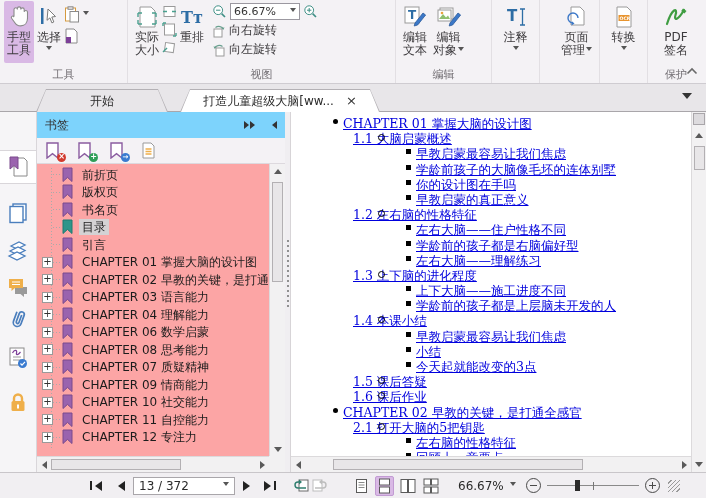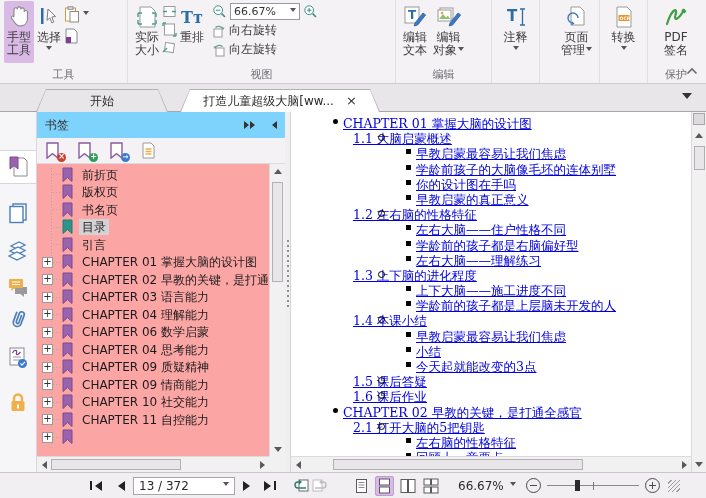--- a/index.html
+++ b/index.html
@@ -527,31 +527,31 @@
         <span class="bm-label">CHAPTER 06 数学启蒙</span>
       </div>
       <div class="bm-row expandable">
         <span class="expander"></span>
         <span class="bm-stub"></span>
         <span class="bm-flag">
           <svg width="13" height="16" viewBox="0 0 13 16">
             <path d="M2 1 h9 v13.5 L6.5 10.4 2 14.5 z"></path>
           </svg>
         </span>
-        <span class="bm-label">CHAPTER 04 思考能力</span>
-      </div>
-      <div class="bm-row expandable">
-        <span class="expander"></span>
-        <span class="bm-stub"></span>
-        <span class="bm-flag">
-          <svg width="13" height="16" viewBox="0 0 13 16">
-            <path d="M2 1 h9 v13.5 L6.5 10.4 2 14.5 z"></path>
-          </svg>
-        </span>
-        <span class="bm-label">CHAPTER 09 质疑精神</span>
+        <span class="bm-label">CHAPTER 08 思考能力</span>
+      </div>
+      <div class="bm-row expandable">
+        <span class="expander"></span>
+        <span class="bm-stub"></span>
+        <span class="bm-flag">
+          <svg width="13" height="16" viewBox="0 0 13 16">
+            <path d="M2 1 h9 v13.5 L6.5 10.4 2 14.5 z"></path>
+          </svg>
+        </span>
+        <span class="bm-label">CHAPTER 07 质疑精神</span>
       </div>
       <div class="bm-row expandable">
         <span class="expander"></span>
         <span class="bm-stub"></span>
         <span class="bm-flag">
           <svg width="13" height="16" viewBox="0 0 13 16">
             <path d="M2 1 h9 v13.5 L6.5 10.4 2 14.5 z"></path>
           </svg>
         </span>
         <span class="bm-label">CHAPTER 09 情商能力</span>
@@ -577,20 +577,21 @@
         <span class="bm-label">CHAPTER 11 自控能力</span>
       </div>
       <div class="bm-row expandable">
         <span class="expander"></span>
         <span class="bm-stub"></span>
         <span class="bm-flag">
           <svg width="13" height="16" viewBox="0 0 13 16">
             <path d="M2 1 h9 v13.5 L6.5 10.4 2 14.5 z"></path>
           </svg>
         </span>
+        <span class="bm-label">CHAPTER 12 专注力</span>
       </div>
   </div>
 
   <div class="sbv" style="left:269px;top:164px;width:16px;height:292px">
     <div class="sb-btn" style="position:absolute;top:0;left:1px">
         <span class="t-up"></span>
       </div>
     <div class="sb-thumb" style="position:absolute;left:2px;top:18px;width:11px;height:100px"></div>
     <div class="sb-btn" style="position:absolute;bottom:0;left:1px">
         <span class="t-dn"></span>

